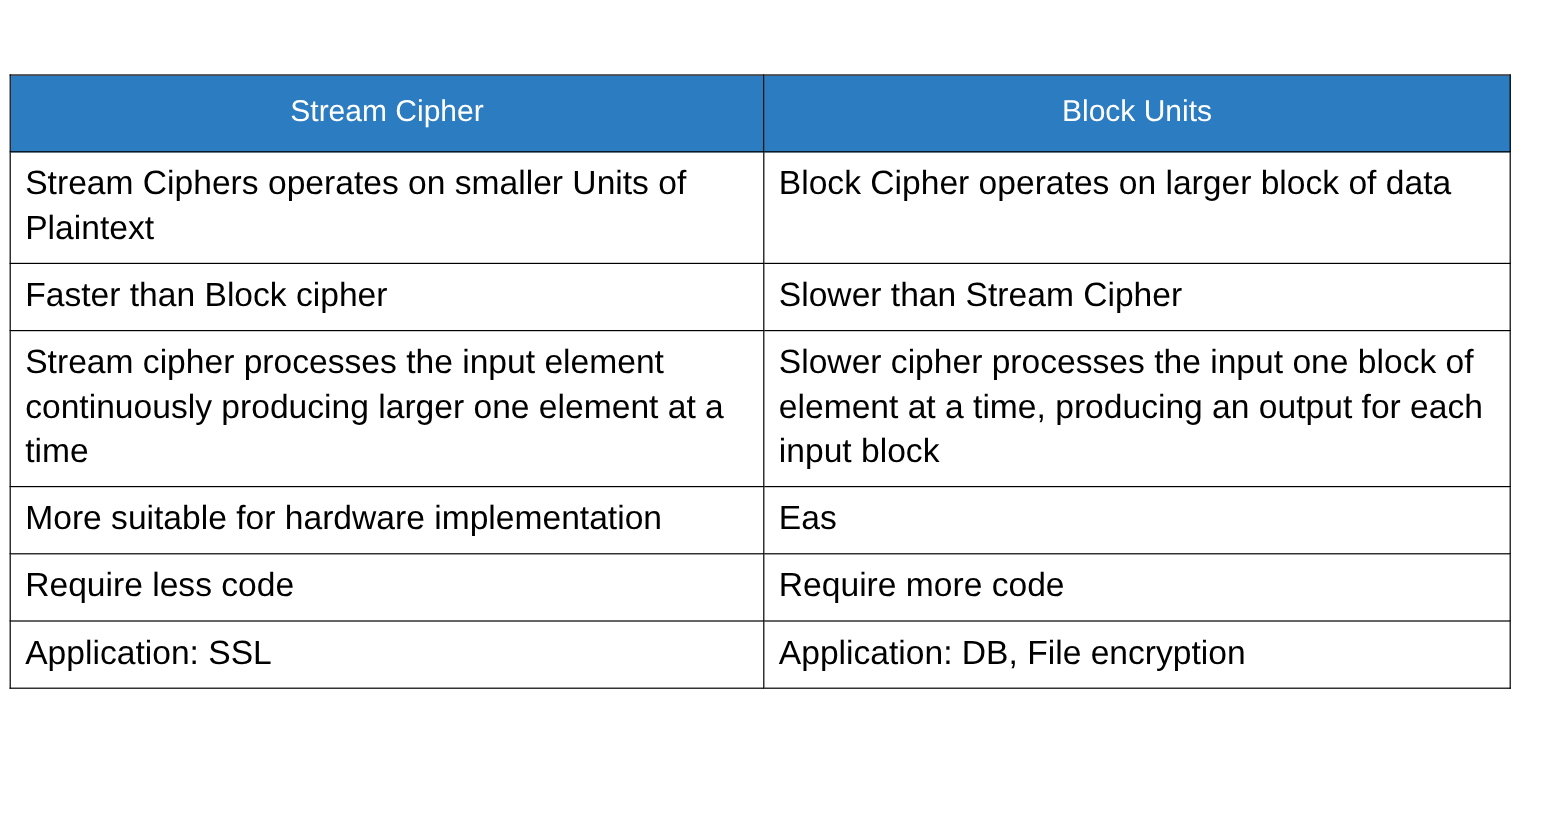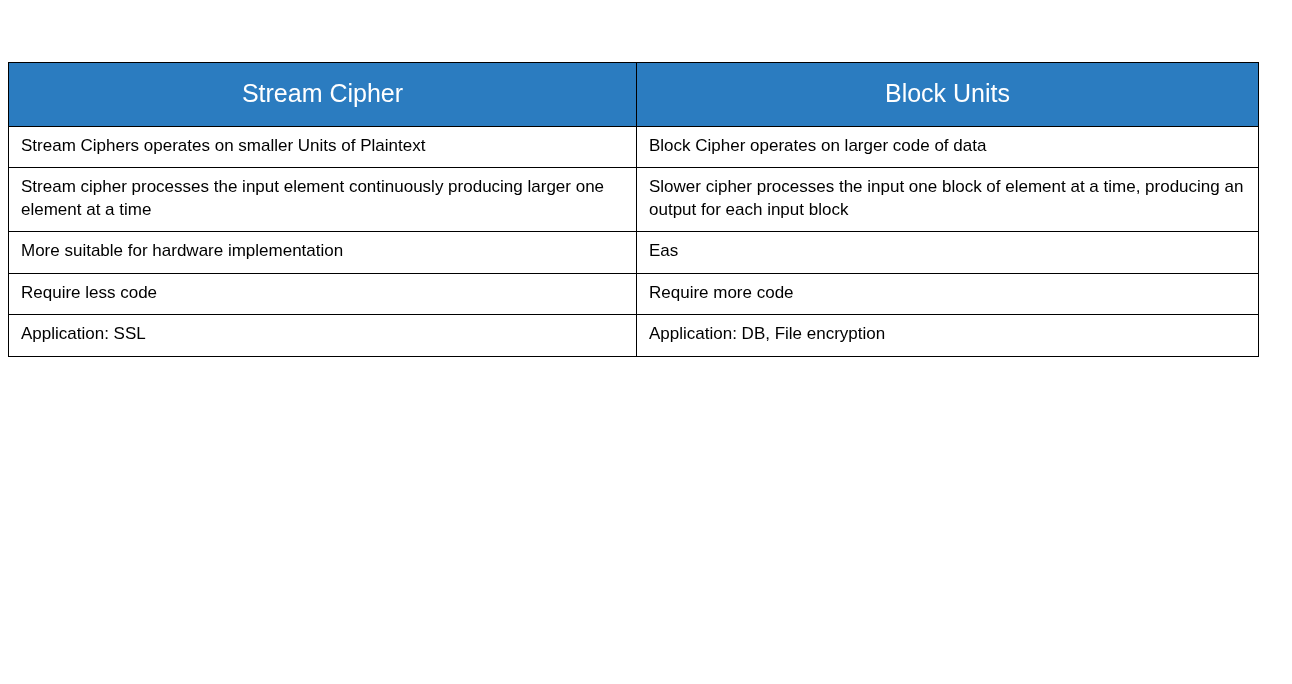--- a/index.html
+++ b/index.html
@@ -33,21 +33,21 @@
     width: 1250px;
     background: #ffffff;
   }
   table.comparison col.c1 { width: 628px; }
   table.comparison col.c2 { width: 622px; }
   table.comparison th,
   table.comparison td {
     border: 1px solid #000000;
     vertical-align: top;
     padding: 8px 12px 10px 12px;
-    font-size: 17px;
+    font-size: 28px;
     line-height: 1.32;
     font-weight: normal;
   }
   table.comparison thead th {
     background: #2b7cc0;
     color: #ffffff;
     text-align: center;
     font-size: 25px;
     font-weight: normal;
     padding: 14px 12px 16px 12px;
@@ -77,21 +77,29 @@
           <th>Stream Cipher</th>
           <th>Block Units</th>
         </tr>
       </thead>
       <tbody>
         <tr>
           <td>
               <span class="cell-text">Stream Ciphers operates on smaller Units of Plaintext</span>
             </td>
           <td>
-              <span class="cell-text">Block Cipher operates on larger code of data</span>
+              <span class="cell-text">Block Cipher operates on larger block of data</span>
+            </td>
+        </tr>
+        <tr>
+          <td>
+              <span class="cell-text">Faster than Block cipher</span>
+            </td>
+          <td>
+              <span class="cell-text">Slower than Stream Cipher</span>
             </td>
         </tr>
         <tr>
           <td>
               <span class="cell-text">Stream cipher processes the input element continuously producing larger one element at a time</span>
             </td>
           <td>
               <span class="cell-text">Slower cipher processes the input one block of element at a time, producing an output for each input block</span>
             </td>
         </tr>

